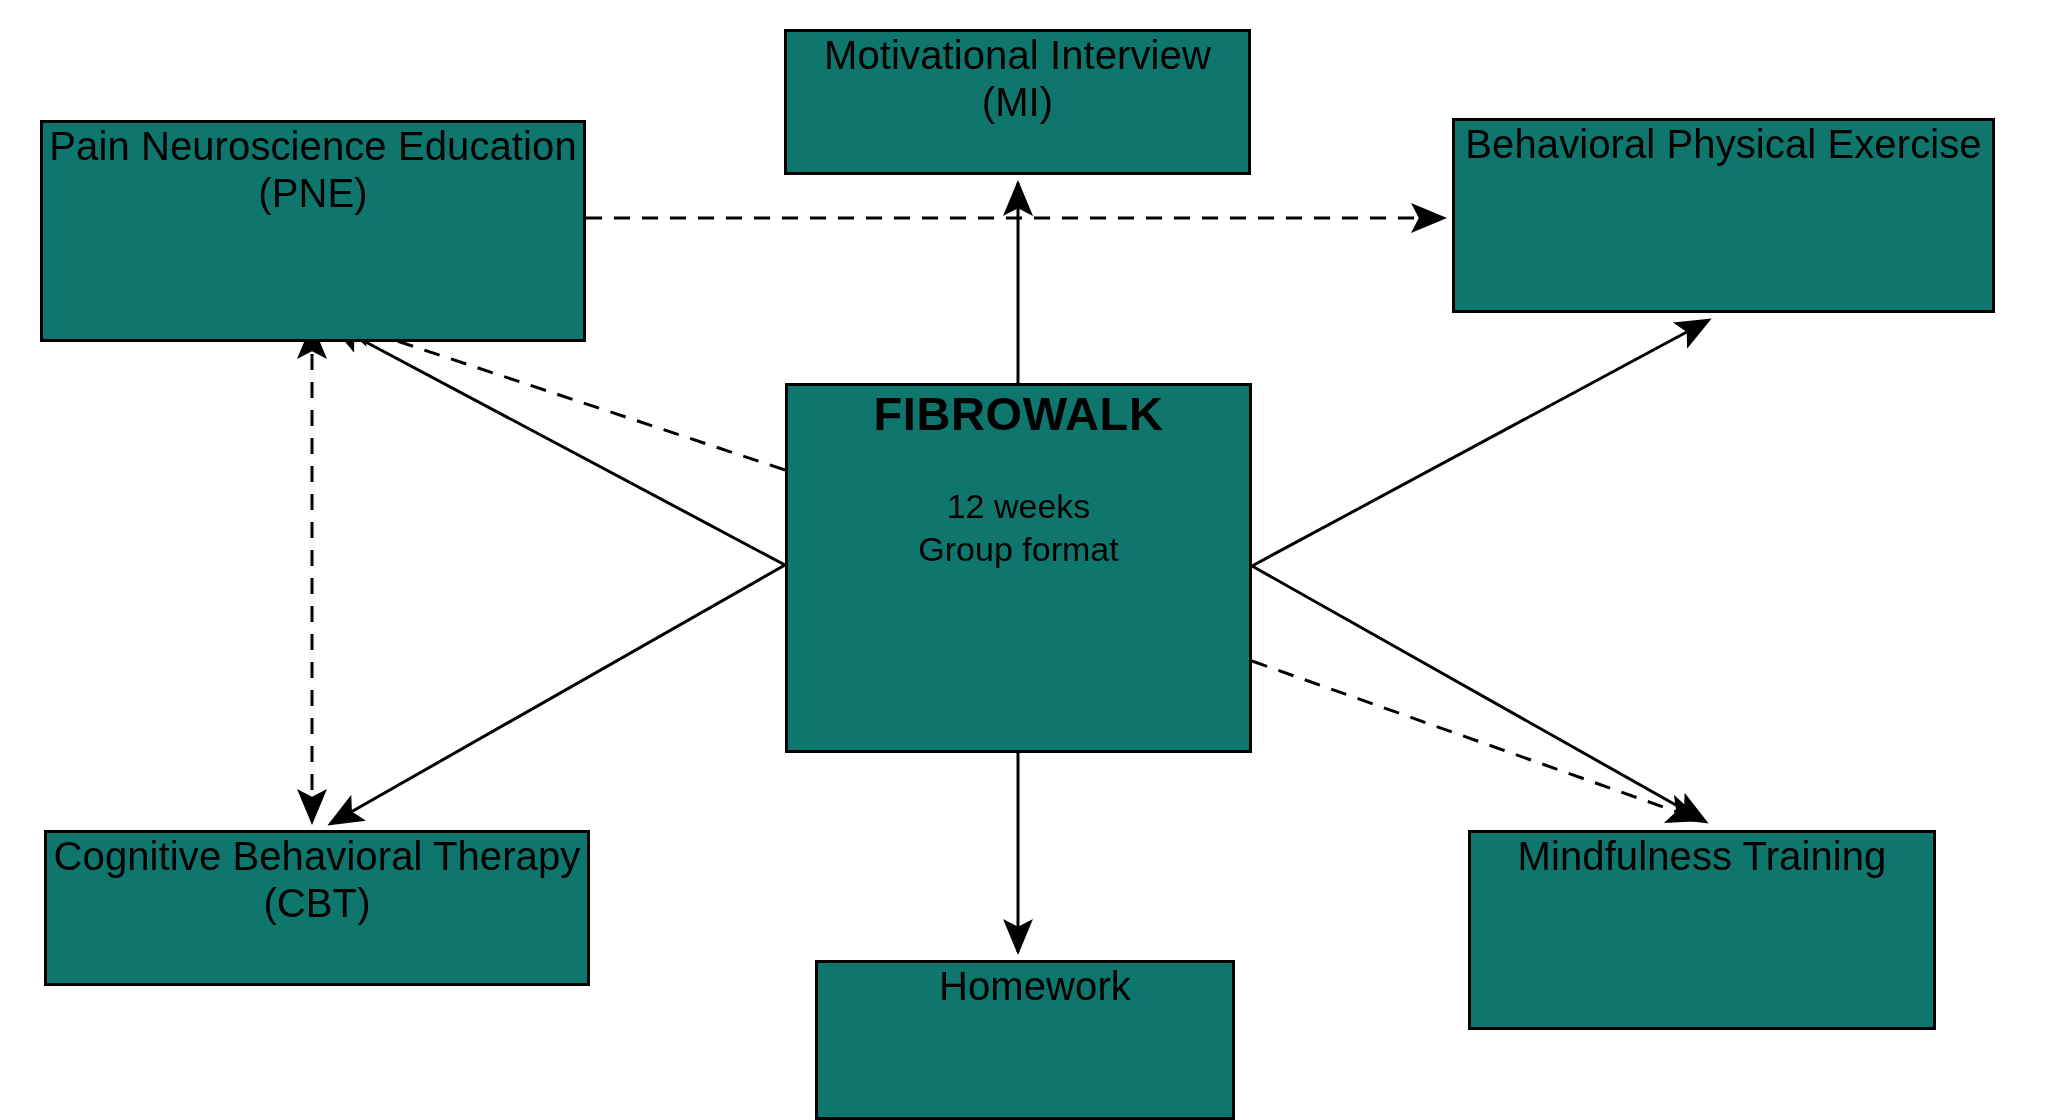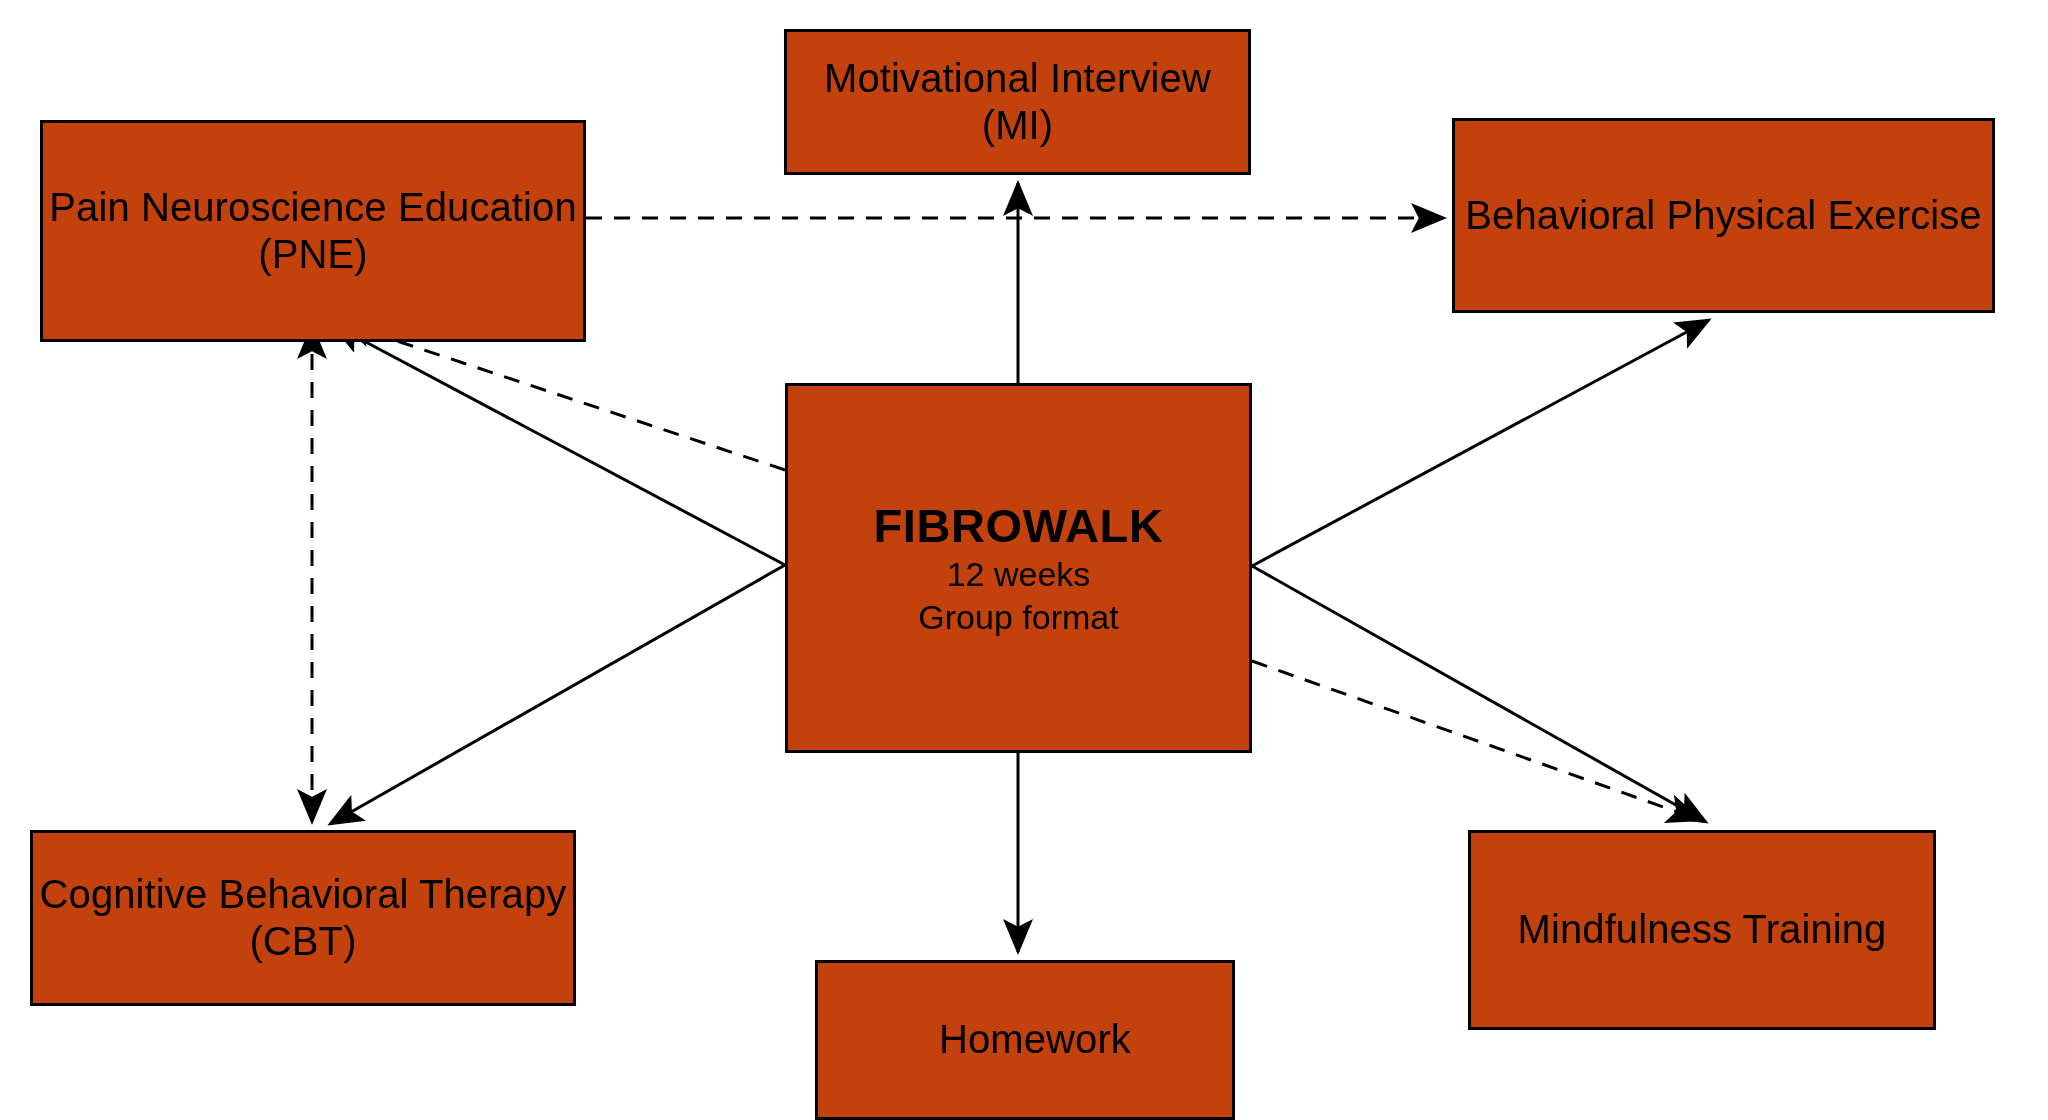--- a/index.html
+++ b/index.html
@@ -21,51 +21,51 @@
     position: absolute;
     left: 0;
     top: 0;
     width: 2048px;
     height: 1120px;
   }
   .node {
     position: absolute;
     box-sizing: border-box;
     border: 3px solid #000000;
-    background: #c2410c;
+    background: #0f766e;
     display: flex;
     flex-direction: column;
     align-items: center;
-    justify-content: center;
     text-align: center;
     color: #000000;
     z-index: 2;
   }
   .node-label {
     font-size: 40px;
     line-height: 1.18;
     white-space: pre-line;
     letter-spacing: 0.1px;
   }
   .node-title {
     font-size: 47px;
     font-weight: bold;
     letter-spacing: 0.6px;
+    margin-bottom: 44px;
   }
   .node-sub {
     font-size: 34px;
     line-height: 1.25;
     white-space: pre-line;
   }
   
   #node-pne        { left: 40px;   top: 120px;  width: 546px; height: 222px; }
   #node-mi         { left: 784px;  top: 29px;   width: 467px; height: 146px; }
   #node-tpe        { left: 1452px; top: 118px;  width: 543px; height: 195px; }
   #node-fibrowalk  { left: 785px;  top: 383px;  width: 467px; height: 370px; }
-  #node-cbt        { left: 30px;   top: 830px;  width: 546px; height: 176px; }
+  #node-cbt        { left: 44px;   top: 830px;  width: 546px; height: 156px; }
   #node-homework   { left: 815px;  top: 960px;  width: 420px; height: 160px; padding-left: 20px; }
   #node-mindfulness{ left: 1468px; top: 830px;  width: 468px; height: 200px; }
 </style>
 </head>
 <body>
 
 <div id="canvas">
 
   <svg id="edges" viewBox="0 0 2048 1120" xmlns="http://www.w3.org/2000/svg">
     <defs>

